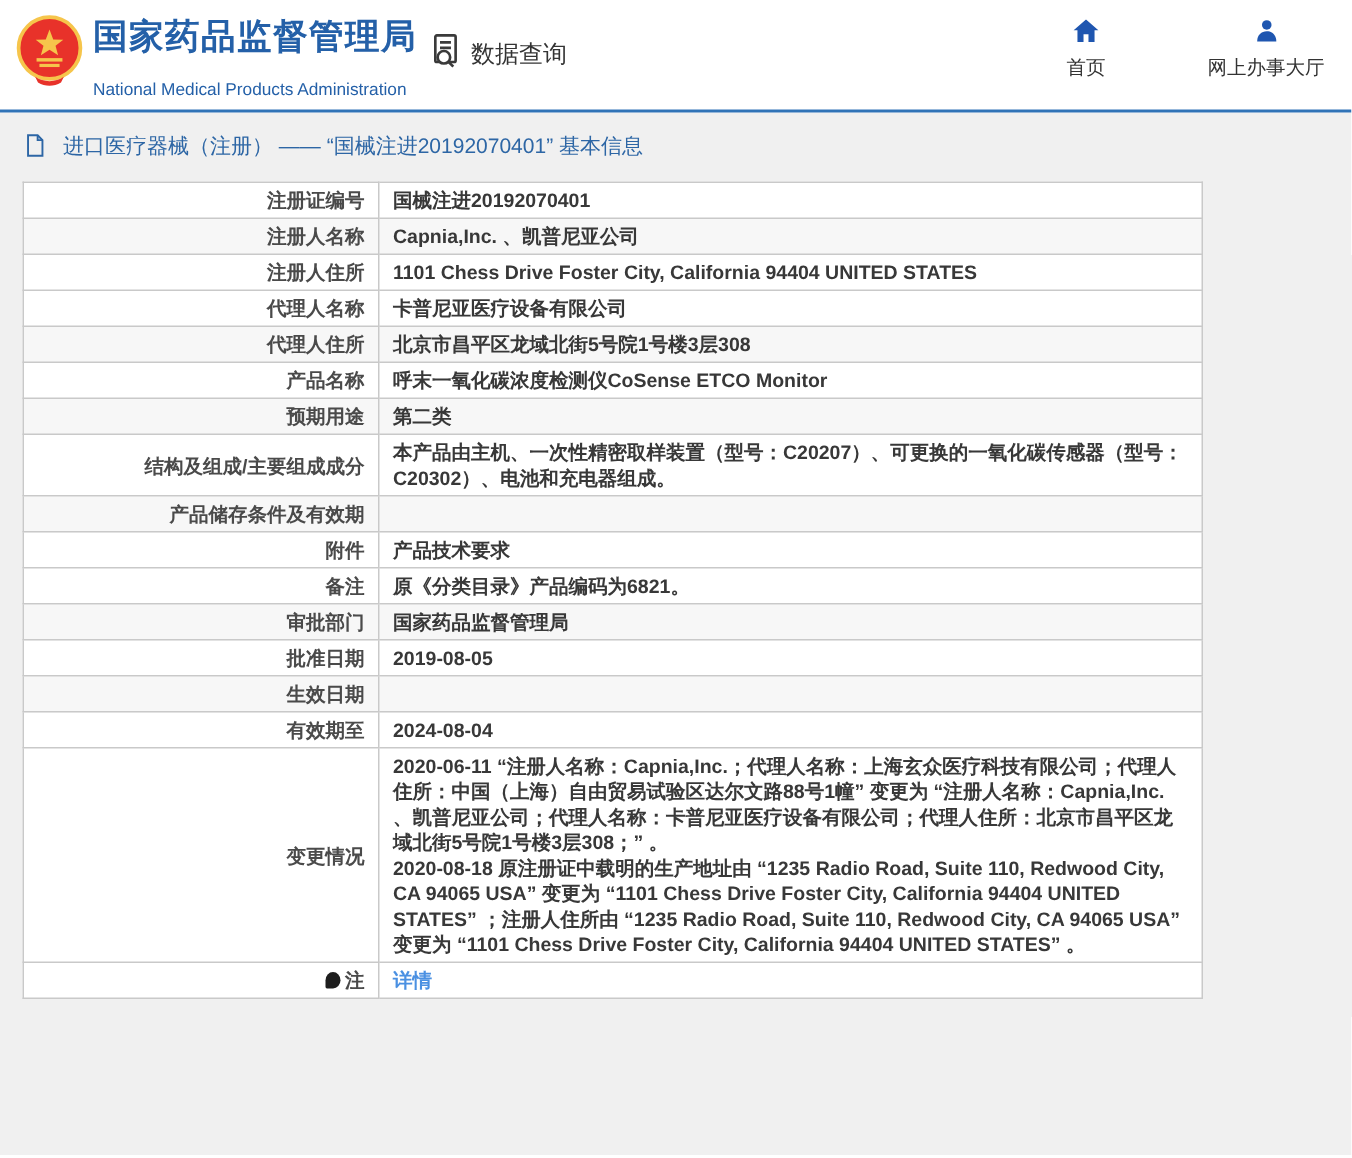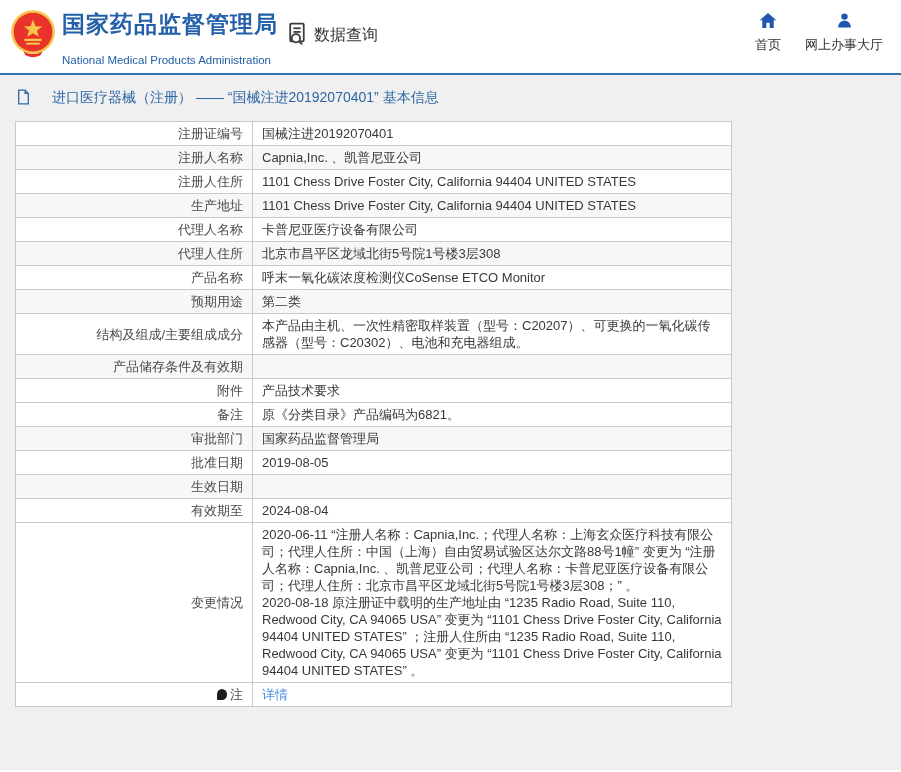--- a/index.html
+++ b/index.html
@@ -27,39 +27,39 @@
   }
   .brand-sub{
     color:var(--brand-blue);font-size:11.5px;line-height:15px;margin-top:16px;
     white-space:nowrap;
   }
   .section-tag{
     position:absolute;left:285px;top:21px;display:flex;align-items:center;gap:4px;
     color:#333;font-size:16px;justify-content:flex-end;
   }
   .section-tag svg{stroke:#3a3a3a;}
-  .top-nav{position:absolute;right:18px;top:12px;display:flex;gap:24px;}
+  .top-nav{position:absolute;right:18px;top:12px;display:flex;gap:68px;}
   .nav-item{
     display:flex;flex-direction:column;align-items:center;gap:4px;
     font-size:13px;color:#333;cursor:pointer;white-space:nowrap;
   }
   .nav-item svg{fill:var(--nav-icon-blue);}
   
   .page{
     background:var(--page-bg);height:695px;padding:13px 15px 0;
   }
   .breadcrumb{
-    display:flex;align-items:center;gap:22px;color:#2d66a5;font-size:14px;
+    display:flex;align-items:center;gap:12px;color:#2d66a5;font-size:14px;
     height:20px;margin-bottom:13px;padding-left:2px;
   }
   .breadcrumb svg{flex:0 0 auto;}
   
   table.info{
-    width:717px;border-collapse:collapse;background:#fff;
-    font-size:13px;color:#383838;table-layout:fixed;
+    width:787px;border-collapse:collapse;background:#fff;
+    font-size:13px;color:#383838;table-layout:fixed;font-weight:bold;
   }
   table.info td{
     border:1px solid var(--table-border);
     padding:3px 9px;line-height:17px;vertical-align:middle;
   }
   td.label-cell{
     width:237px;text-align:right;color:#4a4a4a;
   }
   td.value-cell{white-space:pre-wrap;word-break:break-word;}
   tr.alt{background:var(--row-alt);}
@@ -140,24 +140,20 @@
           <td class="value-cell"><span>国械注进20192070401</span></td>
         </tr>
         <tr class="alt">
           <td class="label-cell"><span>注册人名称</span></td>
           <td class="value-cell"><span>Capnia,Inc. 、凯普尼亚公司</span></td>
         </tr>
         <tr>
           <td class="label-cell"><span>注册人住所</span></td>
           <td class="value-cell"><span>1101 Chess Drive Foster City, California 94404 UNITED STATES</span></td>
         </tr>
-        <tr class="alt">
-          <td class="label-cell"><span>生产地址</span></td>
-          <td class="value-cell"><span>1101 Chess Drive Foster City, California 94404 UNITED STATES</span></td>
-        </tr>
         <tr>
           <td class="label-cell"><span>代理人名称</span></td>
           <td class="value-cell"><span>卡普尼亚医疗设备有限公司</span></td>
         </tr>
         <tr class="alt">
           <td class="label-cell"><span>代理人住所</span></td>
           <td class="value-cell"><span>北京市昌平区龙域北街5号院1号楼3层308</span></td>
         </tr>
         <tr>
           <td class="label-cell"><span>产品名称</span></td>

